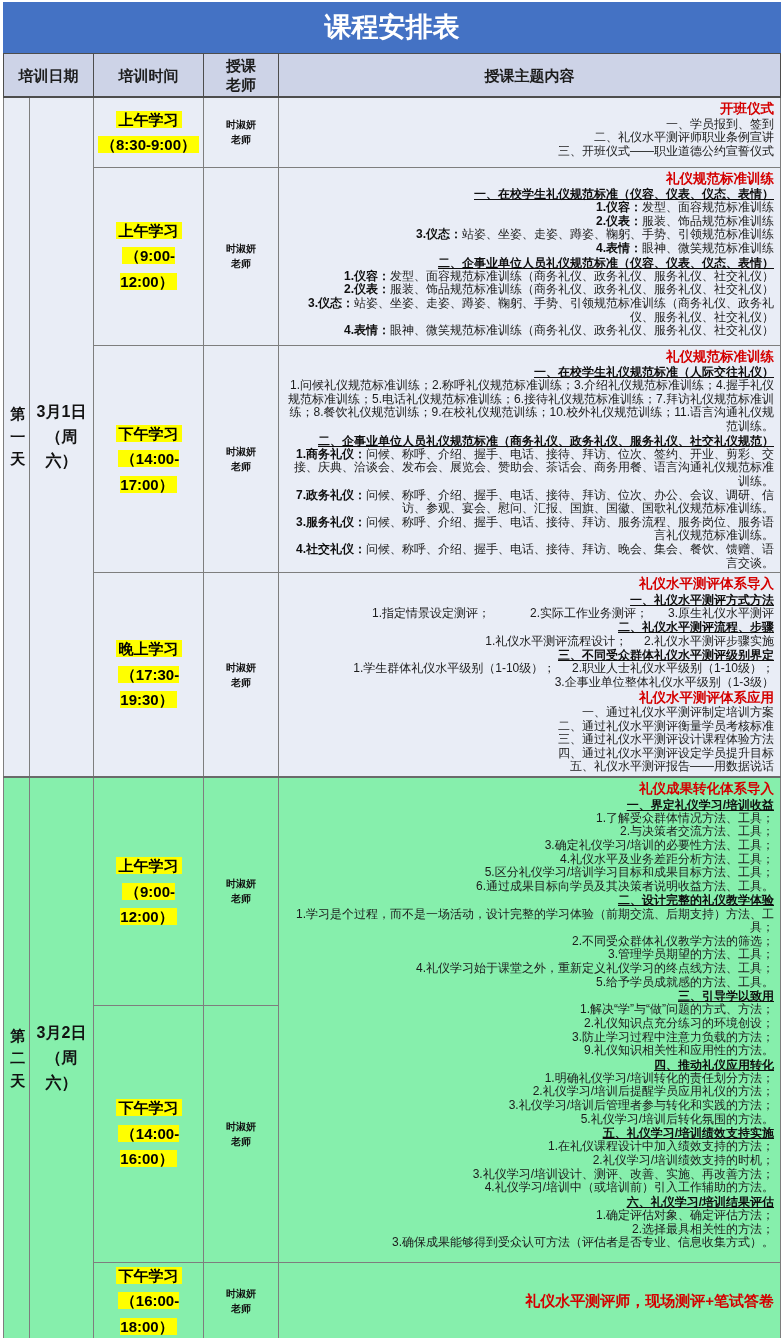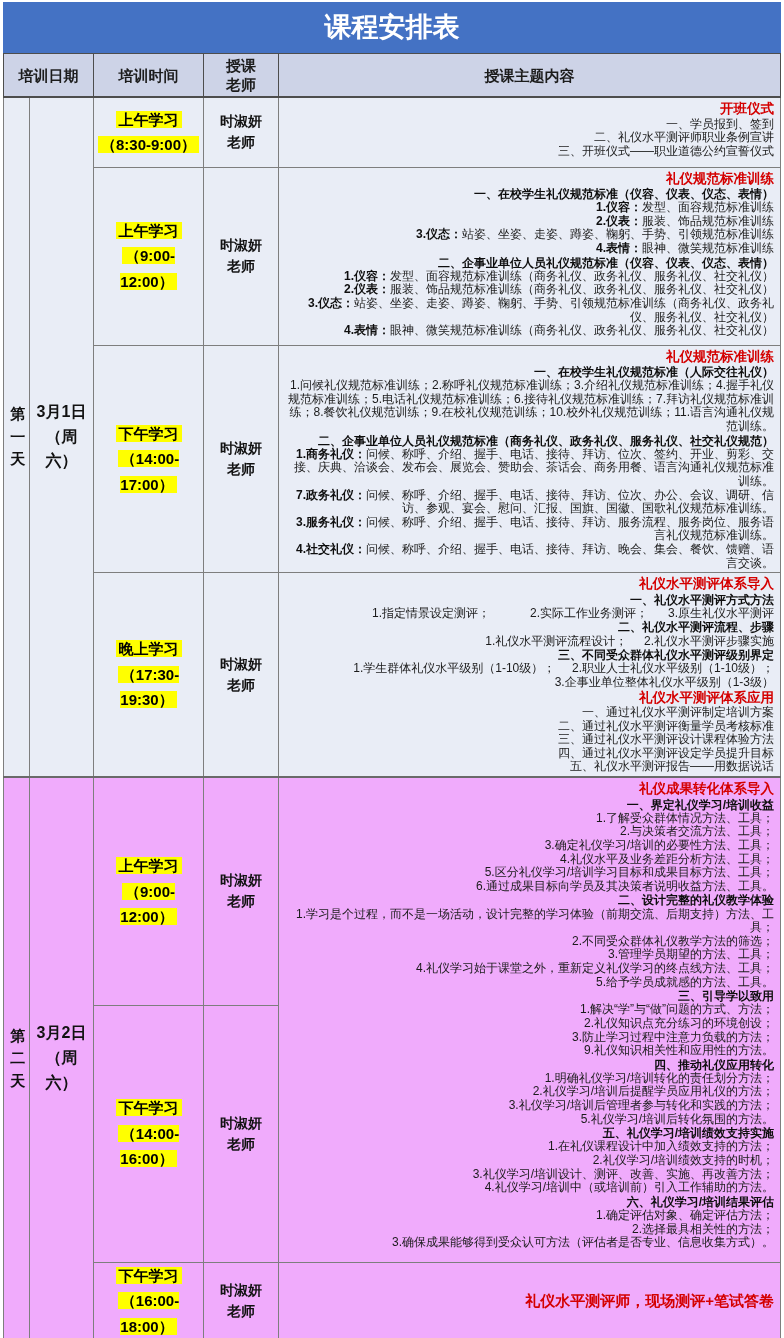--- a/index.html
+++ b/index.html
@@ -9,37 +9,37 @@
     background:#4472c4;color:#ffffff;text-align:center;font-weight:bold;
     font-size:27px;line-height:37px;padding:7px 0 7px 0;
   }
   table{border-collapse:collapse;table-layout:fixed;width:778px;}
   td{border:1px solid #7e7e7e;padding:0;vertical-align:middle;overflow:hidden;}
   tr.hdr td{
     background:#cdd3e7;font-weight:bold;font-size:15px;text-align:center;
     color:#1c1c1c;border-color:#4d4d4d;border-bottom-width:2px;height:42px;line-height:19px;
   }
   tr.d1 td{background:#e9edf6;}
-  tr.d2 td{background:#f0abfc;}
+  tr.d2 td{background:#86efac;}
   tr.day2-first td{border-top:2px solid #6a6a6a;}
   .daycol,.datecol,.timecol,.teachcol{text-align:center;}
   .day-label{
     width:1.15em;margin:0 auto;font-size:15px;font-weight:bold;
     line-height:1.5;word-break:break-all;text-align:right;color:#111;
   }
   .datecol{font-size:16px;font-weight:bold;line-height:1.55;color:#111;}
   .timecol{font-size:15px;font-weight:bold;line-height:1.7;color:#000;}
   .hl{background:#ffff00;padding:0 3px;}
-  .teachcol{font-size:14px;font-weight:bold;line-height:1.5;color:#111;}
+  .teachcol{font-size:10px;font-weight:bold;line-height:1.5;color:#111;}
   .content{vertical-align:top;padding:3px 6px 2px 8px;text-align:right;}
   .content.vmid{vertical-align:middle;}
   .line{font-size:12px;line-height:13.6px;color:#1b1b1b;white-space:pre-wrap;}
   .line b{color:#0e0e0e;}
   .t-h{color:#d40000;font-weight:bold;font-size:13.5px;line-height:16.5px;}
-  .t-b{font-weight:bold;color:#0e0e0e;line-height:14.2px;}
+  .t-b{font-weight:bold;color:#0e0e0e;line-height:14.2px;text-decoration:underline;}
   .big-red .t-h{font-size:15px;line-height:20px;}
   tr.rh1{height:70px;} tr.rh2{height:178px;} tr.rh3{height:212px;} tr.rh4{height:203px;}
   tr.rh5{height:228px;} tr.rh6{height:257px;} tr.rh7{height:56px;}
 </style>
 </head>
 <body>
 
 <div class="page">
 
   <div class="title-bar">

